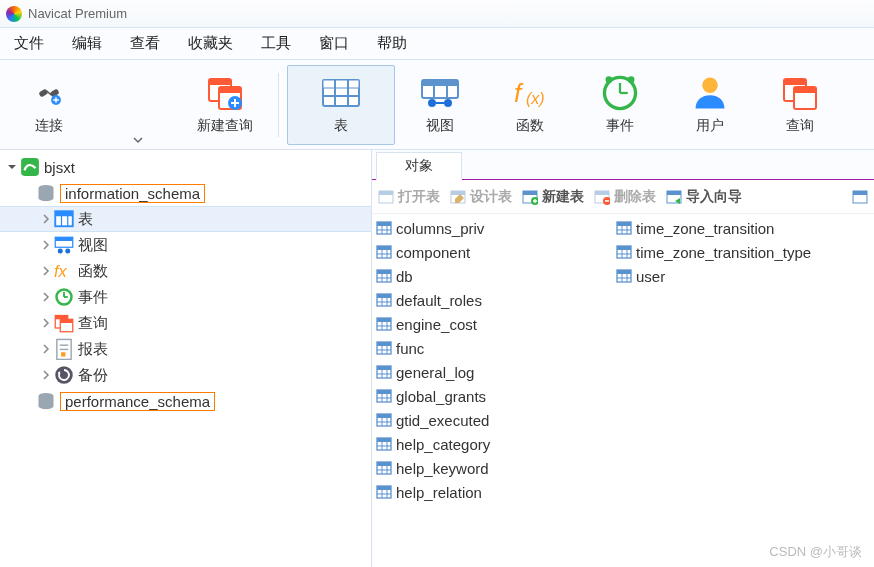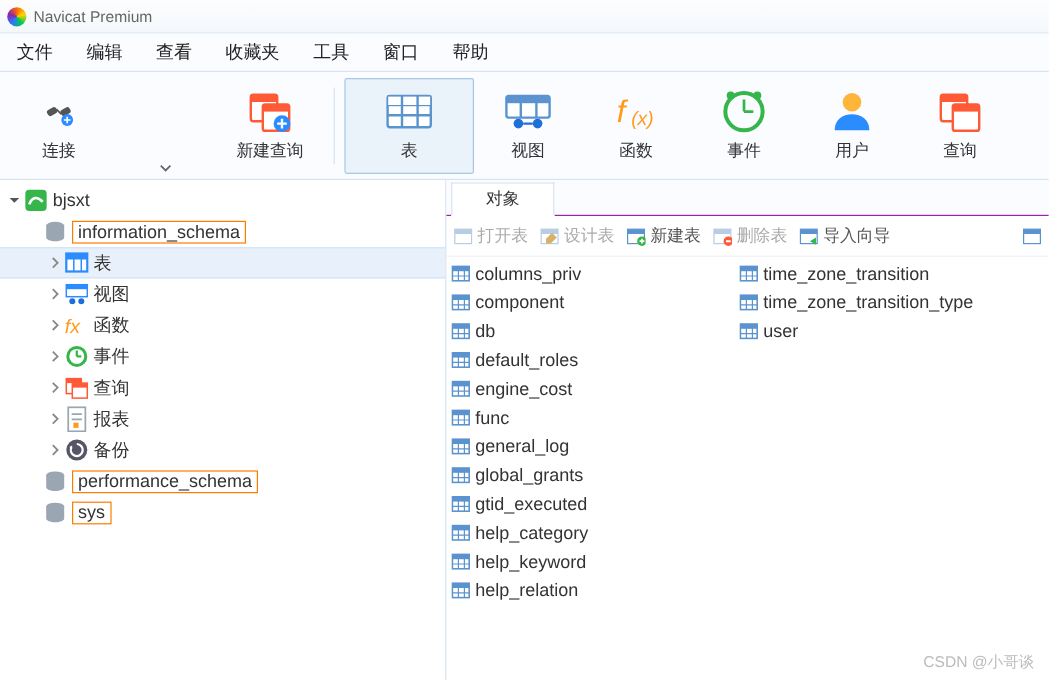--- a/index.html
+++ b/index.html
@@ -42,21 +42,21 @@
 .tn .nl { font-size: 15px; }
 .hl { border: 1px solid #ff7b00; padding: 0 4px; }
 .depth1 { padding-left: 22px; }
 .depth2 { padding-left: 40px; }
 .sel { background: #e8f1fb; border-top: 1px solid #cfe3f6; border-bottom: 1px solid #cfe3f6; }
 
 
 .tabs { height: 30px; display: flex; align-items: flex-end; border-bottom: 1px solid #a21caf; background: #fafcff; }
 .tab { height: 28px; padding: 0 28px; display: flex; align-items: center; border: 1px solid #d7e3f0; border-bottom: 1px solid #fff; background: #fff; font-size: 14px; margin-left: 4px; position: relative; top: 1px; }
 .objbar { height: 34px; display: flex; align-items: center; padding: 0 6px; gap: 10px; border-bottom: 1px solid #eef2f6; }
-.ob-btn { display: flex; align-items: center; gap: 4px; font-size: 14px; color: #555; }
+.ob-btn { display: flex; align-items: center; gap: 4px; font-size: 14px; color: #555; font-weight: bold; }
 .ob-btn.dis { color: #aaa; }
 .ob-ico { width: 16px; height: 16px; }
 
 
 .obj-list { flex: 1; display: flex; padding: 2px 4px; }
 .col { display: flex; flex-direction: column; }
 .col1 { width: 240px; }
 .li { display: flex; align-items: center; height: 24px; gap: 4px; font-size: 15px; }
 .li .ti { width: 16px; height: 16px; }
 
@@ -342,30 +342,20 @@
       <span class="tw"></span>
       <span class="ni gray">
           <svg viewBox="0 0 16 16">
             <ellipse cx="8" cy="4" rx="6" ry="2.5" fill="currentColor"></ellipse>
             <path d="M2 4v8c0 1.4 2.7 2.5 6 2.5s6-1.1 6-2.5V4" fill="currentColor"></path>
           </svg>
         </span>
       <span class="nl hl">performance_schema</span>
     </div>
 
-    <div class="tn depth1">
-      <span class="tw"></span>
-      <span class="ni gray">
-          <svg viewBox="0 0 16 16">
-            <ellipse cx="8" cy="4" rx="6" ry="2.5" fill="currentColor"></ellipse>
-            <path d="M2 4v8c0 1.4 2.7 2.5 6 2.5s6-1.1 6-2.5V4" fill="currentColor"></path>
-          </svg>
-        </span>
-      <span class="nl hl">sys</span>
-    </div>
   </div>
 
   <div class="right">
     <div class="tabs">
       <div class="tab">对象</div>
     </div>
     <div class="objbar">
       <div class="ob-btn dis">
         <svg class="ob-ico" viewBox="0 0 16 14">
             <rect x="1" y="1" width="14" height="12" fill="#fff" stroke="#b7cde4"></rect>

